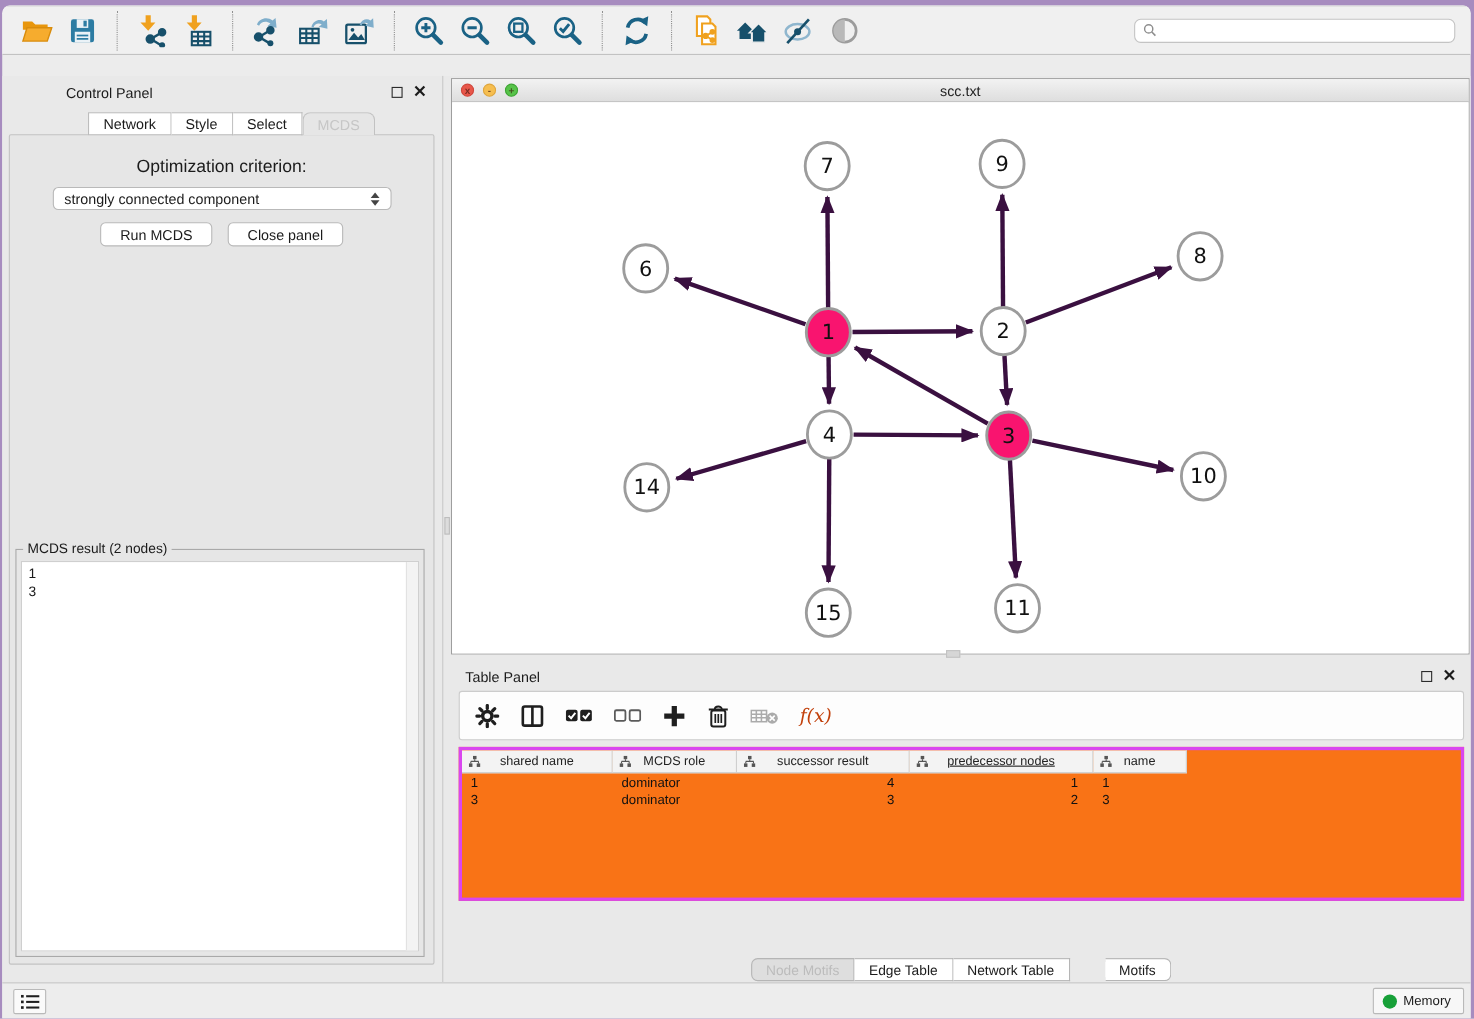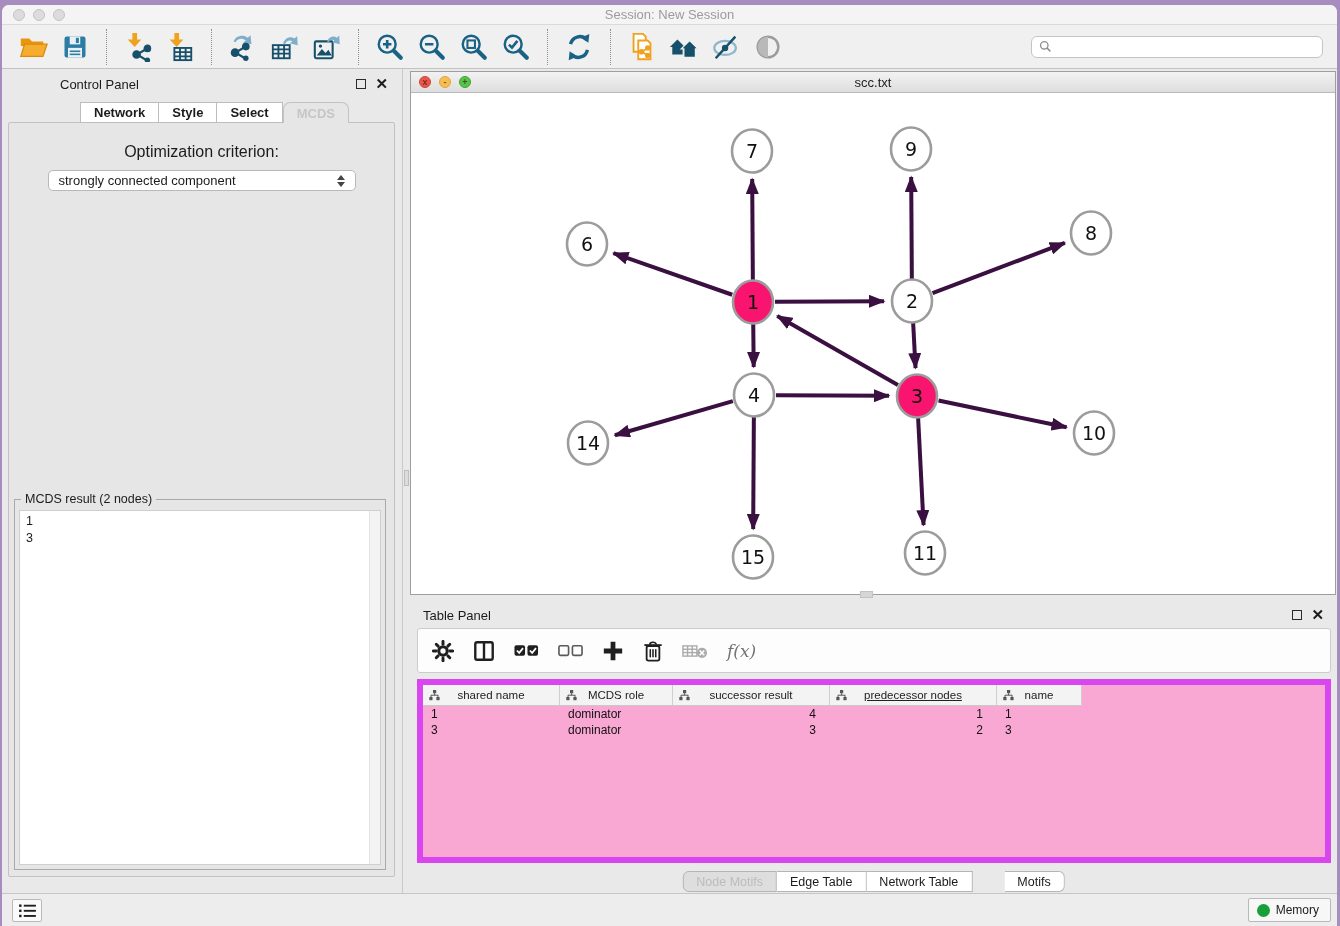--- a/index.html
+++ b/index.html
@@ -39,21 +39,21 @@
   .main { position:absolute; top:64px; bottom:33px; left:0; right:0; background:#E9E9E9; }
   
   .control-panel { position:absolute; left:0; top:0; width:400px; bottom:0;padding-left:44px; }
   .cp-header { height:30px; display:flex; align-items:center; padding:0 14px; font-size:13px; }
   .panel-icons { margin-left:auto; display:flex; align-items:center; gap:9px; }
   .float-box { width:10px; height:10px; border:1.6px solid #2b2b2b; display:inline-block; }
   .close-x { font-size:15px; font-weight:bold; color:#1b1b1b; line-height:10px; }
   .cp-tabs { position:absolute; left:78px; top:33px; display:flex; height:21px; z-index:2; }
   .cp-tab {
     padding:0 13px; background:#fff; border:1px solid #BDBDBD; border-left:none;
-    font-size:13px; display:flex; align-items:center;font-weight:bold;
+    font-size:13px; display:flex; align-items:center;
   }
   .cp-tab:first-child { border-left:1px solid #BDBDBD; }
   .cp-tab.active {
     background:#E6E6E6; color:#C6C6C6; border:1px solid #C2C2C2; border-bottom:none;
     border-radius:7px 7px 0 0; position:relative; top:0;
   }
   .cp-body {
     position:absolute; left:6px; right:7px; top:53px; bottom:16px;
     background:#E6E6E6; border:1px solid #C2C2C2; border-radius:2px;
   }
@@ -111,24 +111,24 @@
   .nw-canvas svg { position:absolute; left:0; top:0; }
   
   .table-panel { position:absolute; left:408px; top:526px; right:0; bottom:0; }
   .tp-header { height:24px; margin-top:8px; display:flex; align-items:center; padding:0 13px; font-size:13px; }
   .tp-toolbar {
     position:absolute; left:7px; right:6px; top:33px; height:45px;
     background:#FDFDFD; border:1px solid #CCC; border-radius:3px;
     display:flex; align-items:center; padding:0 14px; gap:19px;
   }
   .tpi { display:flex; align-items:center; justify-content:center; }
-  .fx-label { font-family:"DejaVu Serif", serif; font-style:italic; font-size:17px; color:#737373; }
+  .fx-label { font-family:"DejaVu Serif", serif; font-style:italic; font-size:17px; color:#c2410c; }
   .tp-table {
-    position:absolute; left:7px; right:6px; top:84px; height:184px;
-    background:#f9a8d4; border:6px solid #d946ef; overflow:hidden;
+    position:absolute; left:7px; right:6px; top:84px; height:140px;
+    background:#f97316; border:3px solid #d946ef; overflow:hidden;
   }
   .tp-thead { display:flex; height:21px; }
   .th {
     position:relative; display:flex; align-items:center; justify-content:center;
     background:#F3F3F3; border-right:1px solid #CFCFCF; border-bottom:1px solid #C9C9C9;
     font-size:11.5px; color:#222; flex:none;
   }
   .th .tree { position:absolute; left:6px; top:5px; }
   .tr { display:flex; height:16px; align-items:center; font-size:12px; color:#111; }
   .td { flex:none; padding:0 8px; overflow:hidden; white-space:nowrap; }
@@ -153,28 +153,20 @@
     background:#F7F7F7; border:1px solid #B9B9B9; border-radius:2px;
     display:flex; align-items:center; gap:6px; font-size:12px;
   }
   .memory-dot { width:13px; height:13px; border-radius:50%; background:#17A038; }
 </style>
 </head>
 <body>
 
 <div id="app">
 
-  <div class="titlebar">
-    <div class="traffic">
-      <span class="dot"></span>
-      <span class="dot"></span>
-      <span class="dot"></span>
-    </div>
-    <div class="win-title">Session: New Session</div>
-  </div>
 
   <div class="toolbar">
     <span class="tbicon">
       <svg width="30" height="30" viewBox="0 0 32 32">
         <path d="M3 7 h9 l3 3 h12 v5 H3 z" fill="#E8960C"></path>
         <path d="M3 26 L7 13 h24 l-4.4 13 z" fill="#F6AC2E" stroke="#D98C0C" stroke-width="1.4"></path>
       </svg>
     </span>
     <span class="tbicon">
       <svg width="28" height="28" viewBox="0 0 32 32">
@@ -342,20 +334,24 @@
           <div class="cp-tab active">MCDS</div>
         </div>
       <div class="cp-body">
         <div class="opt-label">Optimization criterion:</div>
         <div class="dropdown">
           <span>strongly connected component</span>
           <span class="spinner">
             <span class="spin-up"></span>
               <span class="spin-dn"></span>
           </span>
+        </div>
+        <div class="btn-row">
+          <div class="btn">Run MCDS</div>
+          <div class="btn">Close panel</div>
         </div>
         <div class="result-fieldset">
           <span class="result-legend">MCDS result (2 nodes)</span>
           <div class="result-area">
             <div class="result-text">1
 3</div>
             <div class="result-scroll"></div>
           </div>
         </div>
       </div>

